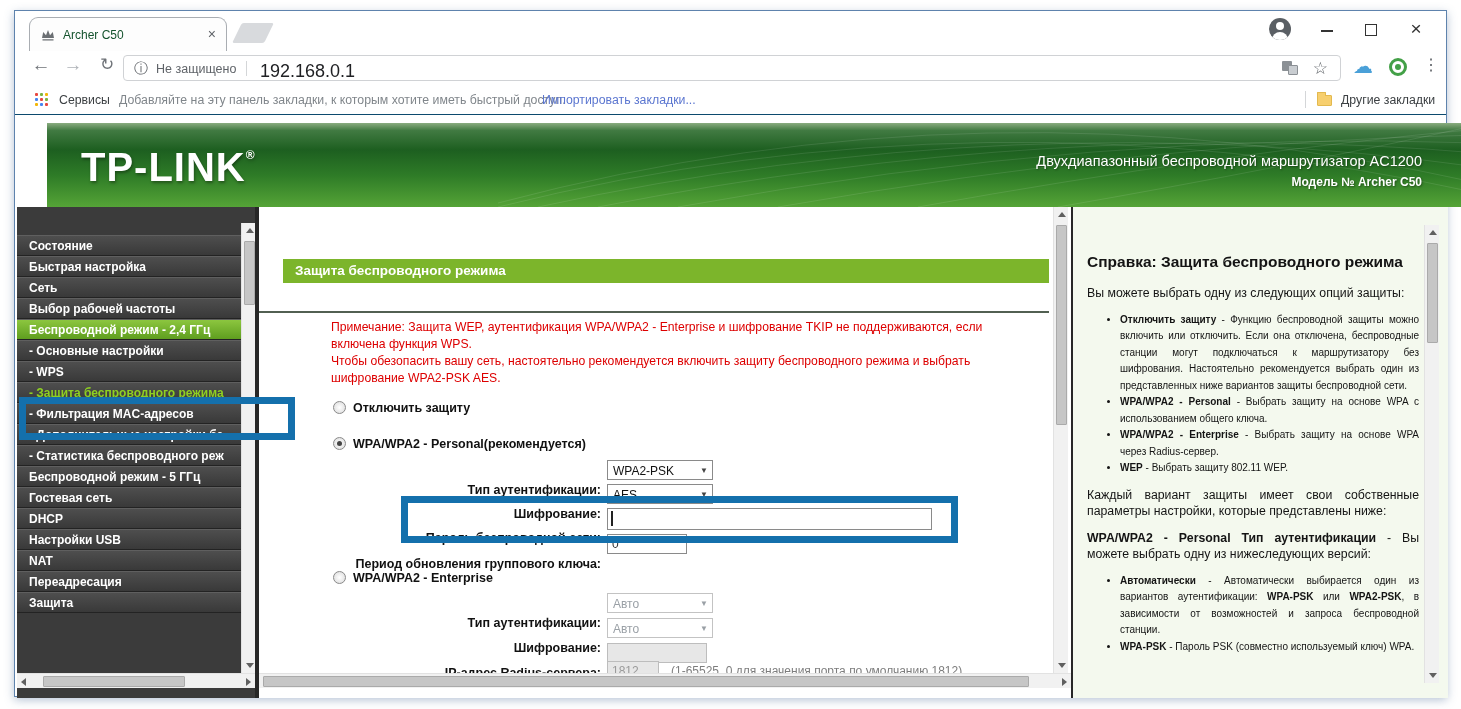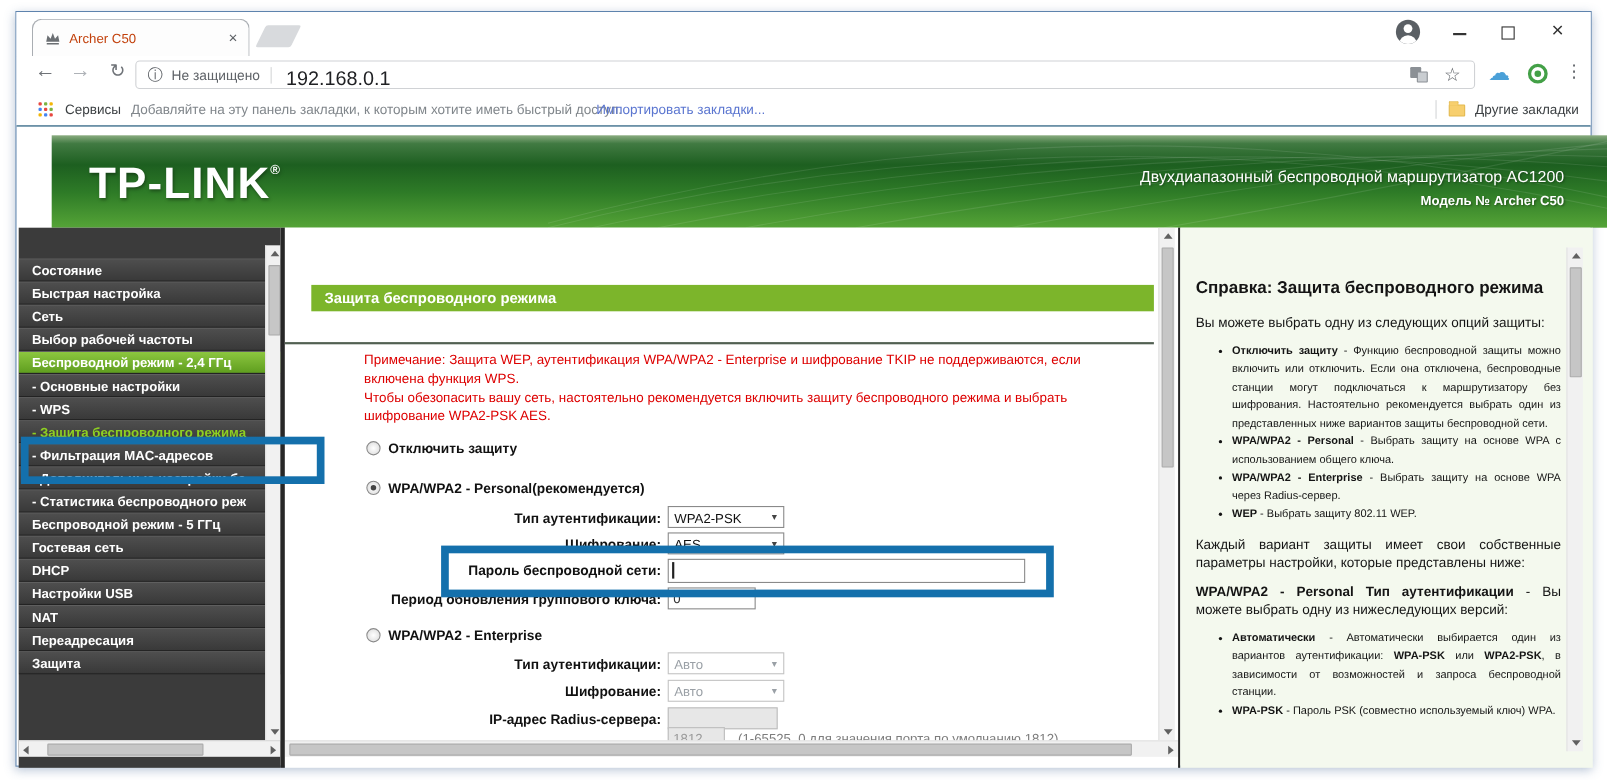--- a/index.html
+++ b/index.html
@@ -6,21 +6,21 @@
   html,body { width:1461px; height:709px; background:#ffffff; font-family:"Liberation Sans", sans-serif; }
   #page { position:relative; width:1461px; height:709px; overflow:hidden; }
   .win { position:absolute; left:14px; top:10px; width:1433px; height:687px; background:#fff;
          border:1px solid #5e83ad; box-shadow:0 3px 9px rgba(90,120,160,.45); }
 
   
   .tabstrip { position:absolute; left:0; top:0; width:100%; height:40px; background:#fff; }
   .tab { position:absolute; left:14px; top:6px; width:198px; height:34px; background:#fdfdfd;
          border:1px solid #a9adb2; border-bottom:none; border-radius:9px 9px 0 0; }
   .favicon { position:absolute; left:10px; top:9px; width:16px; height:16px; }
-  .tab-title { position:absolute; left:33px; top:10px; font-size:12px; color:#c2410c; }
+  .tab-title { position:absolute; left:33px; top:10px; font-size:12px; color:#14532d; }
   .tab-close { position:absolute; right:10px; top:8px; font-size:14px; color:#5f6368; cursor:pointer; }
   .newtab { position:absolute; left:222px; top:12px; width:32px; height:20px; background:#d8dadd;
             transform:skewX(-26deg); border-radius:2px; }
   .profile { position:absolute; left:1254px; top:7px; width:22px; height:22px; border-radius:50%;
              background:#5a5f64; overflow:hidden; }
   .p-head { position:absolute; left:7px; top:4px; width:8px; height:8px; border-radius:50%; background:#fff; }
   .p-body { position:absolute; left:3px; top:14px; width:16px; height:9px; border-radius:8px 8px 0 0; background:#fff; }
   .ctl { position:absolute; top:6px; width:30px; height:26px; text-align:center; cursor:pointer; }
   .ctl.min { left:1297px; } .ctl.max { left:1341px; } .ctl.cls { left:1386px; font-size:19px; color:#333; line-height:24px; }
   .ctl.min span { position:absolute; left:9px; top:13px; width:12px; height:2px; background:#333; }
@@ -85,21 +85,21 @@
   
   .m-title { position:absolute; left:24px; top:52px; width:766px; height:24px; background:#7cb52b;
              color:#fff; font-size:13.5px; font-weight:bold; line-height:24px; padding-left:12px; }
   .m-rule { position:absolute; left:0; top:104px; width:790px; height:2px; background:#526052; }
   .m-note { position:absolute; left:72px; width:706px; color:#dd0000; font-size:12.2px; line-height:17px; }
   .radio-row { position:absolute; left:74px; height:16px; }
   .radio { position:absolute; left:0; top:1px; width:13px; height:13px; border-radius:50%;
            border:1px solid #8a8a8a; background:radial-gradient(#fff,#d9d9d9); cursor:pointer; }
   .radio.on:after { content:""; position:absolute; left:3px; top:3px; width:5px; height:5px; border-radius:50%; background:#444; }
   .radio-lab { position:absolute; left:20px; top:1px; font-size:12.5px; font-weight:bold; color:#111; white-space:nowrap; }
-  .f-label { position:absolute; left:0; width:342px; text-align:right; font-size:12.5px; font-weight:bold; color:#111; white-space:nowrap; }
+  .f-label { position:absolute; left:0; width:342px; text-align:right; font-size:12.5px; font-weight:bold; color:#111; white-space:nowrap;margin-top:19px; }
   .select { position:absolute; left:348px; width:106px; height:20px; border:1px solid #8a8a8a; background:#fff; cursor:pointer; }
   .select .sv { position:absolute; left:5px; top:3px; font-size:12px; color:#111; }
   .select .sa { position:absolute; right:4px; top:5px; font-size:8px; color:#444; }
   .select.dis { border-color:#c3c3c3; }
   .select.dis .sv, .select.dis .sa { color:#9aa0a6; }
   .inp { position:absolute; border:1px solid #8a8a8a; background:#fff; font-size:12px; color:#333; padding:0 4px; font-family:"Liberation Sans",sans-serif; }
   .inp.dis-inp { background:#e7e7e7; border-color:#bdbdbd; color:#9a9a9a; }
   .caret { position:absolute; left:352px; top:304px; width:1.5px; height:15px; background:#222; }
   .port-note { position:absolute; left:412px; top:457px; font-size:12px; color:#7d7d7d; white-space:nowrap; }
 

